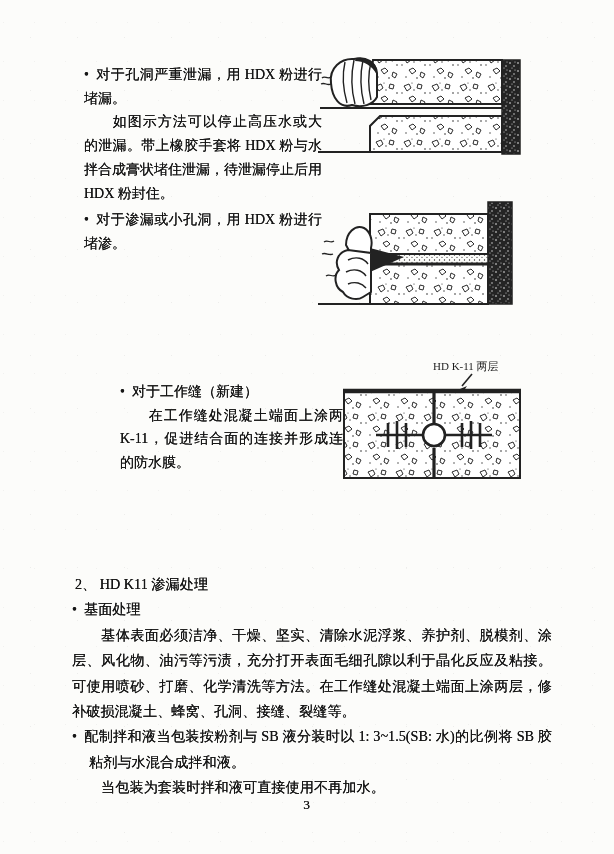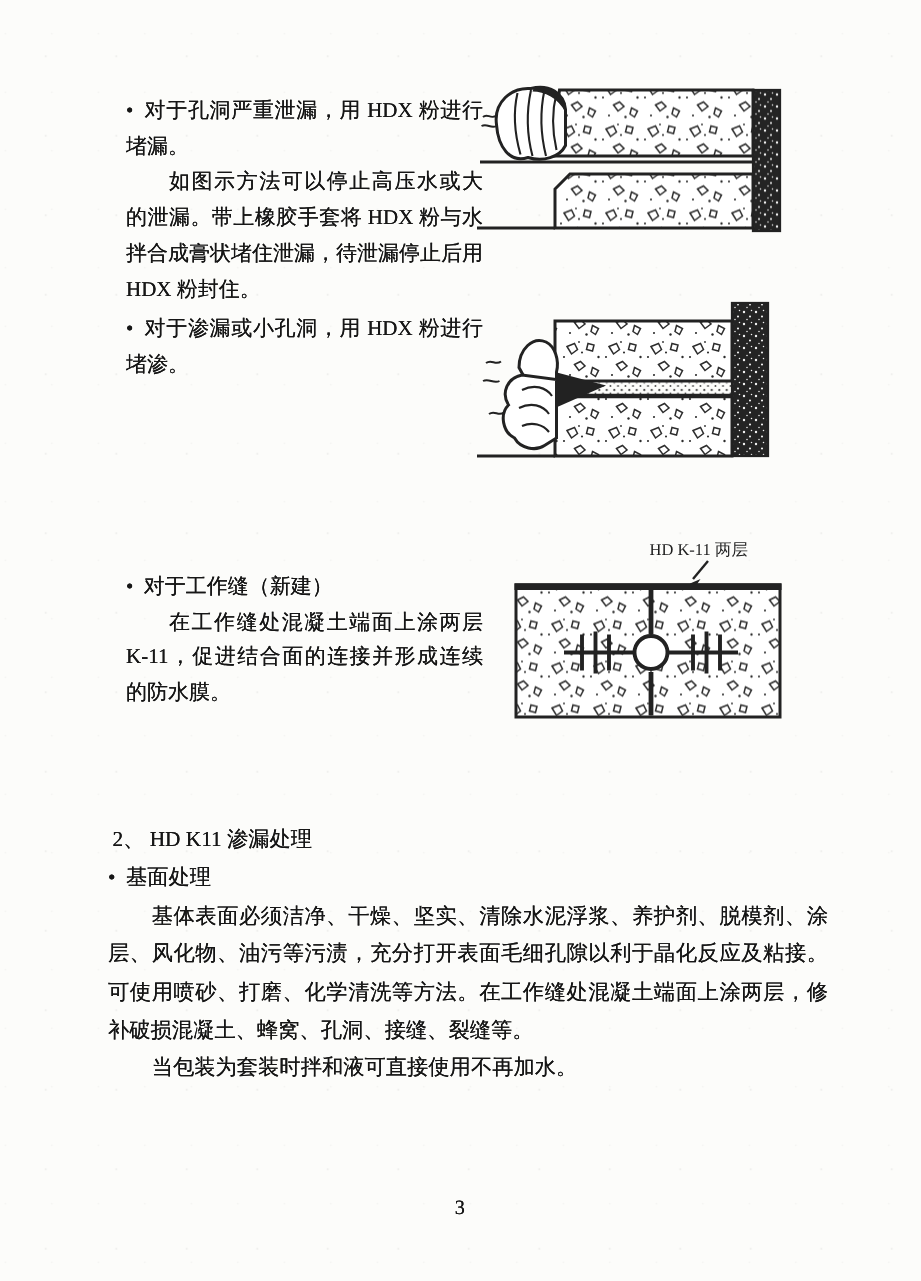--- a/index.html
+++ b/index.html
@@ -20,24 +20,24 @@
   }
   .col{
     position:absolute;left:84px;width:238px;
     font-size:14px;line-height:23.7px;
     text-align:justify;
     text-shadow:0 0 .4px #111;
   }
   .col .para{text-indent:2.05em;}
   .b1{top:63px;}
   .b2{top:208px;}
-  .b3{top:380px;}
+  .b3{top:380px;margin-left:36px;}
   .mk{margin-right:7px;}
   .section{
-    position:absolute;left:72px;top:548px;width:480px;
+    position:absolute;left:72px;top:572px;width:480px;
     font-size:14.2px;line-height:25.4px;
     text-align:justify;
     text-shadow:0 0 .4px #111;
   }
   .section .sec-h{padding-left:3px;}
   .section .para{text-indent:2.05em;}
   .hang{padding-left:17px;text-indent:-17px;}
   .pagenum{
     position:absolute;left:0;top:797px;width:614px;
     text-align:center;font-size:13.5px;letter-spacing:1px;
@@ -151,16 +151,17 @@
     <path d="M126,68 V92 M135,66 V94 M144,68 V92" stroke-width="2.6"></path>
     <circle cx="98" cy="80" r="11" fill="#ffffff" stroke-width="2.6"></circle>
   </g>
 </svg>
 </div>
 
 <div class="section">
   <div class="sec-h">2、 HD K11 渗漏处理</div>
   <div><span class="mk">•</span><span>基面处理</span></div>
   <div class="para">基体表面必须洁净、干燥、坚实、清除水泥浮浆、养护剂、脱模剂、涂层、风化物、油污等污渍，充分打开表面毛细孔隙以利于晶化反应及粘接。可使用喷砂、打磨、化学清洗等方法。在工作缝处混凝土端面上涂两层，修补破损混凝土、蜂窝、孔洞、接缝、裂缝等。</div>
+  <div class="hang"><span class="mk">•</span><span>配制拌和液当包装按粉剂与 SB 液分装时以 1: 3~1.5(SB: 水)的比例将 SB 胶粘剂与水混合成拌和液。</span></div>
   <div class="para">当包装为套装时拌和液可直接使用不再加水。</div>
 </div>
 
 <div class="pagenum">3</div>
 
 </body></html>

